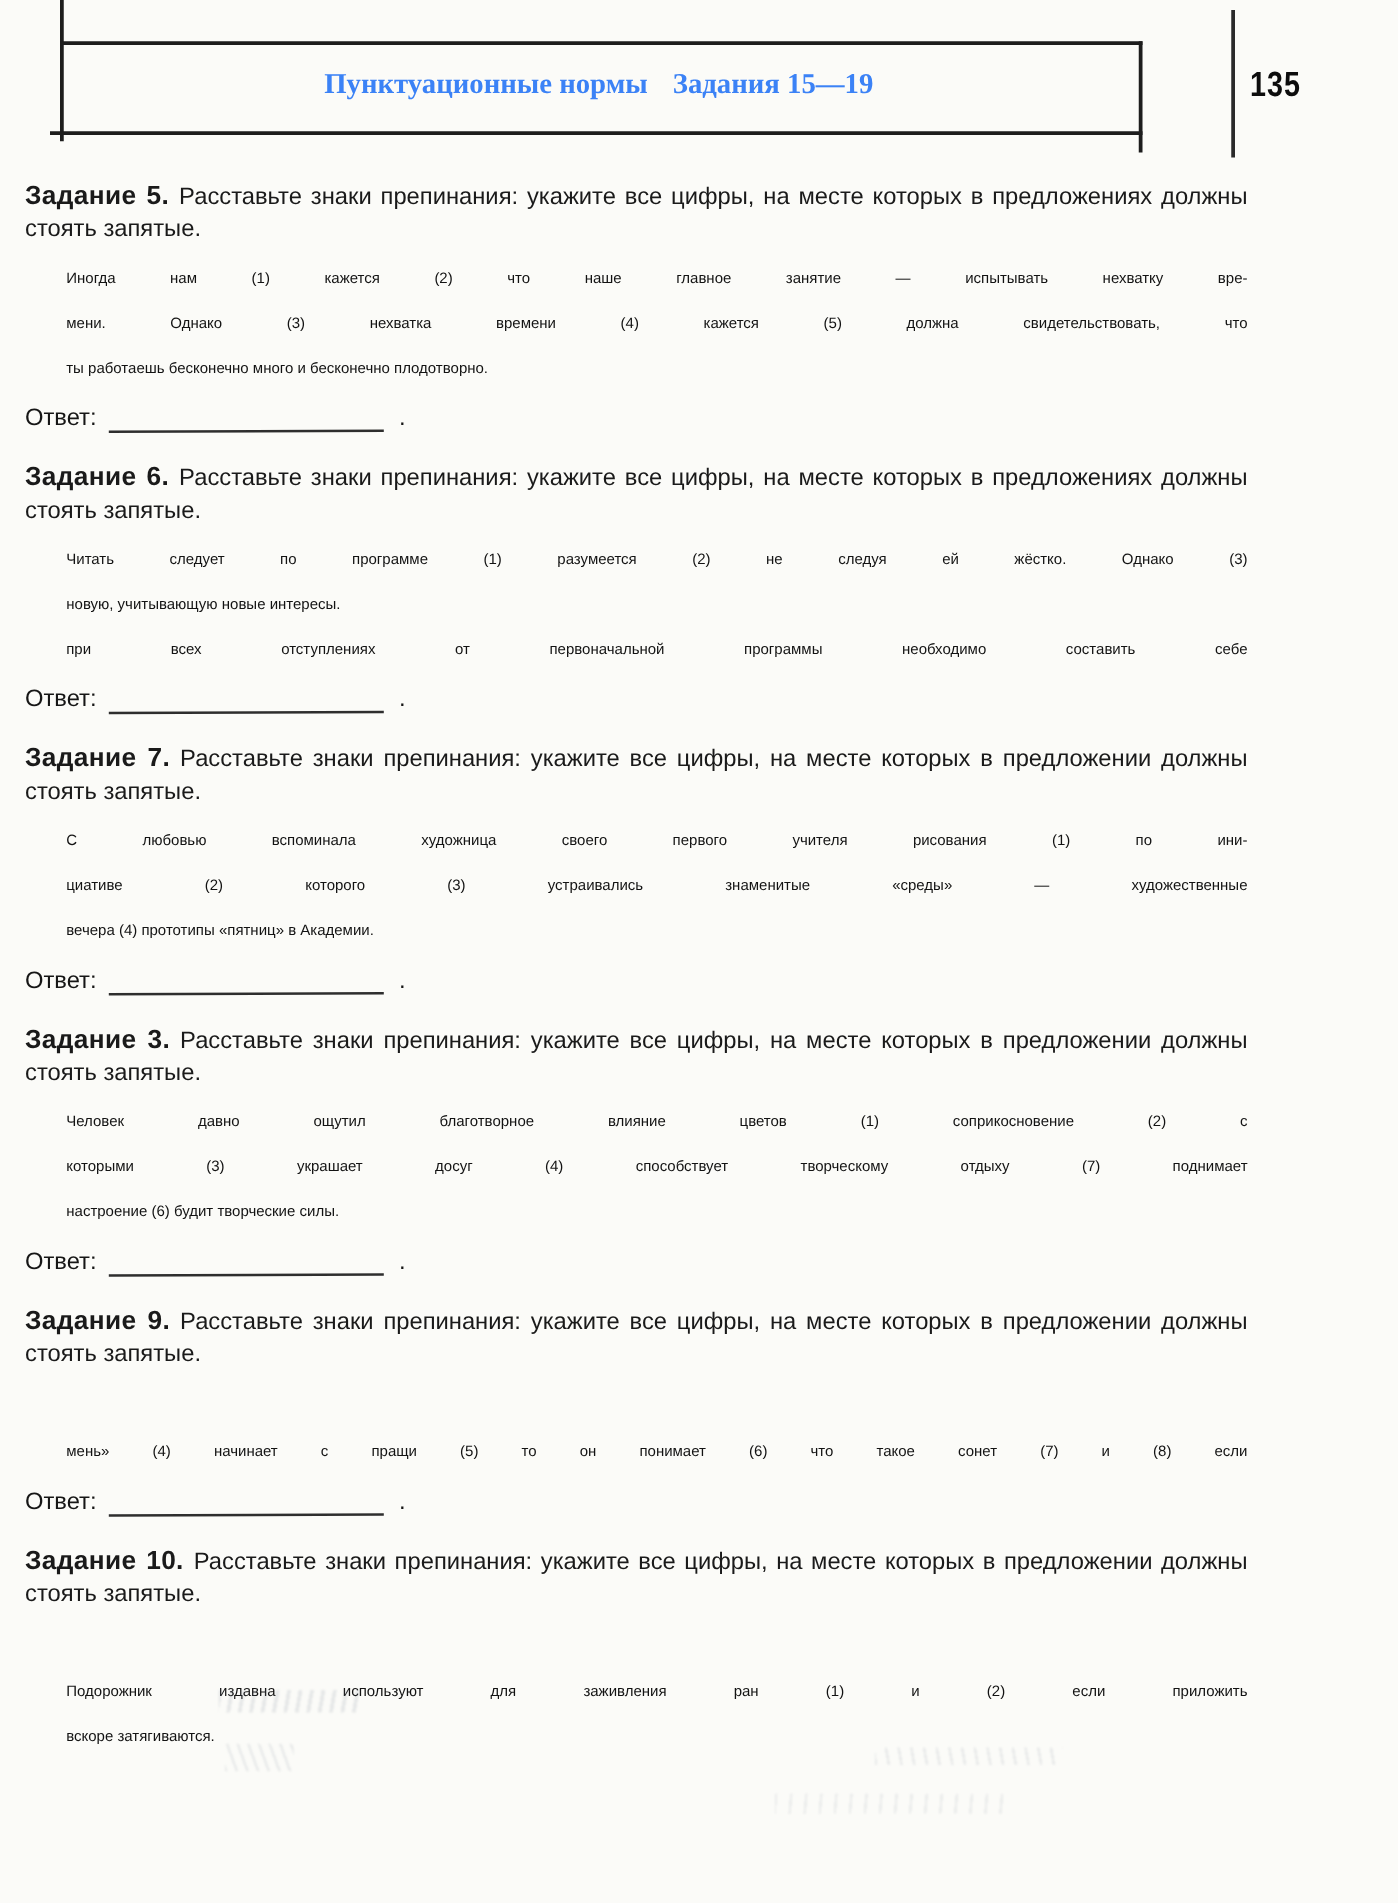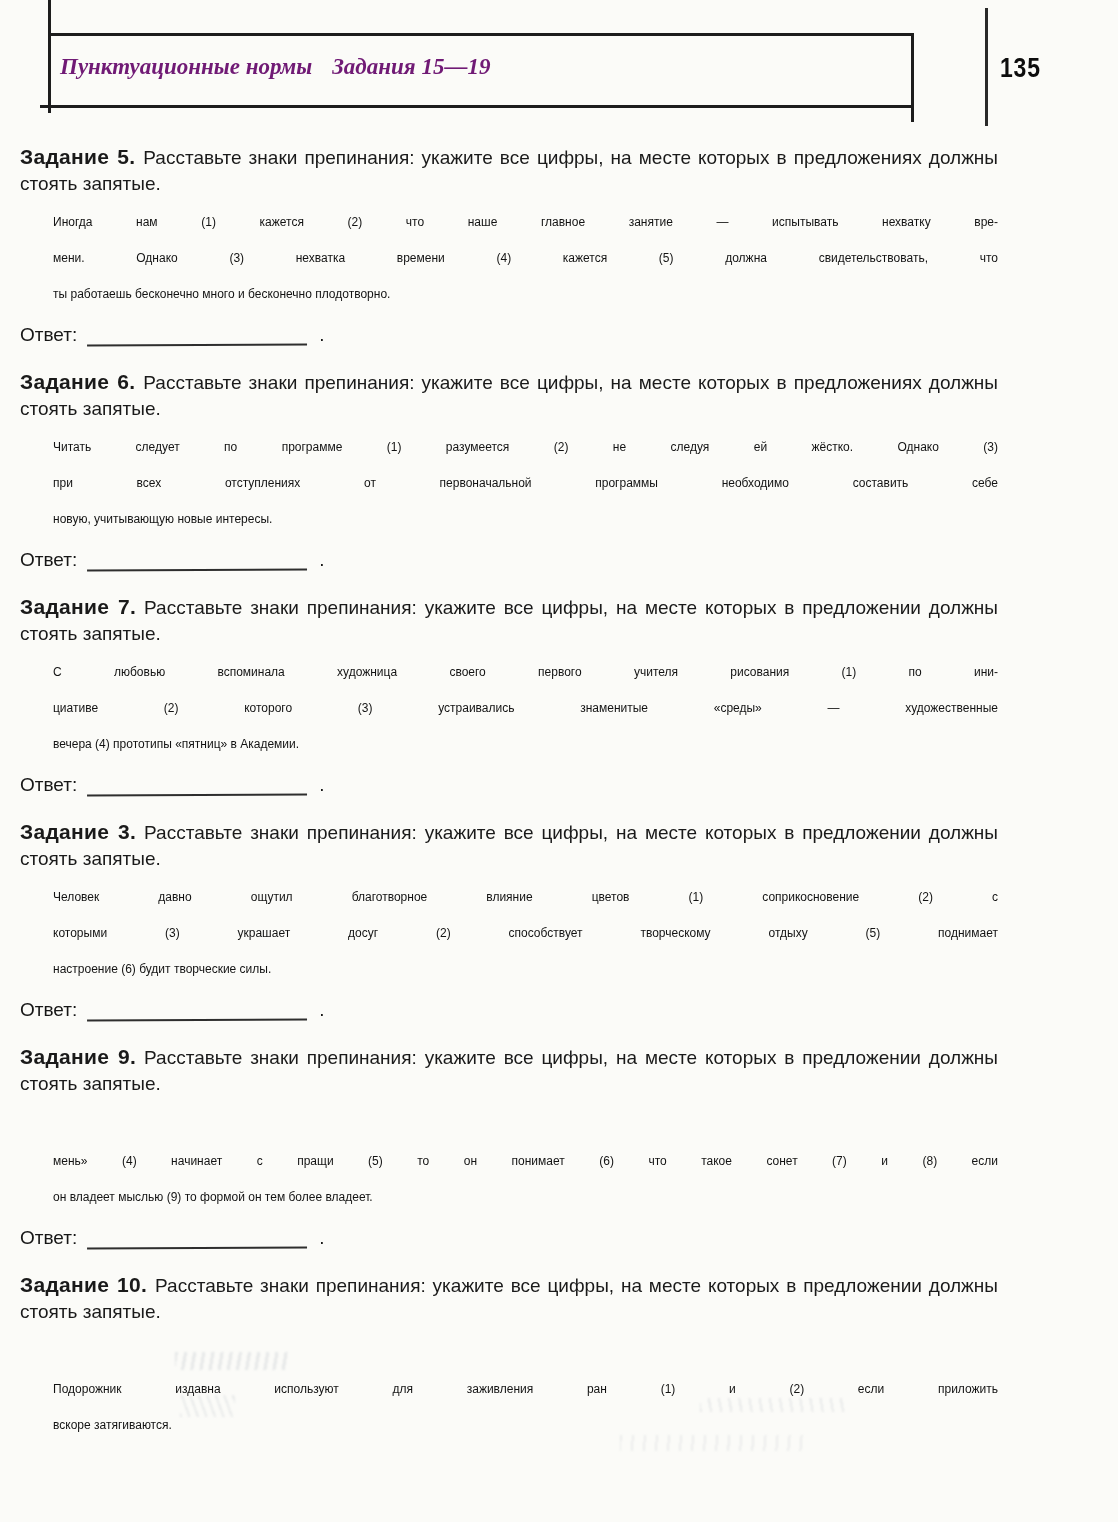--- a/index.html
+++ b/index.html
@@ -14,24 +14,24 @@
   }
   
   .header { position: relative; height: 134px; }
   .v-left  { position: absolute; left: 48px;  top: 0;    width: 3px;  height: 113px; background: #1d1d1d; }
   .h-top   { position: absolute; left: 48px;  top: 33px; width: 866px; height: 3px;  background: #1d1d1d; }
   .h-bot   { position: absolute; left: 40px;  top: 105px;width: 874px; height: 3px;  background: #1d1d1d; }
   .v-right { position: absolute; left: 911px; top: 33px; width: 3px;  height: 89px;  background: #1d1d1d; }
   .v-sep   { position: absolute; left: 985px; top: 8px;  width: 3px;  height: 118px; background: #2a2a2a; }
   .h-title-wrap {
     position: absolute; left: 60px; top: 54px; width: 838px;
-    text-align: left;
+    text-align: center;
     font-family: "Liberation Serif", serif;
-    font-style: italic; font-weight: bold;
-    font-size: 23px; color: #701a75;
+    font-weight: bold;
+    font-size: 23px; color: #3b82f6;
     white-space: nowrap;
   }
   .h-range { margin-left: 20px; }
   .page-no {
     position: absolute; left: 1000px; top: 52px;
     font-weight: bold; font-size: 28px; letter-spacing: 1px;
     transform: scaleX(0.82); transform-origin: left center;
     color: #0d0d0d;
   }
   
@@ -103,22 +103,22 @@
       <span>Ответ:</span>
       <span class="answer-blank"></span>
       <span class="answer-dot">.</span>
     </div>
   </section>
 
   <section class="task">
     <p class="task-head"><span class="task-label">Задание 6.</span><span>Расставьте знаки препинания: укажите все цифры, на месте которых в предложениях должны стоять запятые.</span></p>
     <div class="task-body">
       <div class="line">Читать следует по программе (1) разумеется (2) не следуя ей жёстко. Однако (3)</div>
+      <div class="line last">новую, учитывающую новые интересы.</div>
       <div class="line">при всех отступлениях от первоначальной программы необходимо составить себе</div>
-      <div class="line last">новую, учитывающую новые интересы.</div>
     </div>
     <div class="answer-row">
       <span>Ответ:</span>
       <span class="answer-blank"></span>
       <span class="answer-dot">.</span>
     </div>
   </section>
 
   <section class="task">
     <p class="task-head"><span class="task-label">Задание 7.</span><span>Расставьте знаки препинания: укажите все цифры, на месте которых в предложении должны стоять запятые.</span></p>
@@ -131,35 +131,34 @@
       <span>Ответ:</span>
       <span class="answer-blank"></span>
       <span class="answer-dot">.</span>
     </div>
   </section>
 
   <section class="task">
     <p class="task-head"><span class="task-label">Задание 3.</span><span>Расставьте знаки препинания: укажите все цифры, на месте которых в предложении должны стоять запятые.</span></p>
     <div class="task-body">
       <div class="line">Человек давно ощутил благотворное влияние цветов (1) соприкосновение (2) с</div>
-      <div class="line">которыми (3) украшает досуг (2) способствует творческому отдыху (5) поднимает</div>
+      <div class="line">которыми (3) украшает досуг (4) способствует творческому отдыху (7) поднимает</div>
       <div class="line last">настроение (6) будит творческие силы.</div>
     </div>
     <div class="answer-row">
       <span>Ответ:</span>
       <span class="answer-blank"></span>
       <span class="answer-dot">.</span>
     </div>
   </section>
 
   <section class="task">
     <p class="task-head"><span class="task-label">Задание 9.</span><span>Расставьте знаки препинания: укажите все цифры, на месте которых в предложении должны стоять запятые.</span></p>
     <div class="task-body gap-lg">
       <div class="line">мень» (4) начинает с пращи (5) то он понимает (6) что такое сонет (7) и (8) если</div>
-      <div class="line last">он владеет мыслью (9) то формой он тем более владеет.</div>
     </div>
     <div class="answer-row">
       <span>Ответ:</span>
       <span class="answer-blank"></span>
       <span class="answer-dot">.</span>
     </div>
   </section>
 
   <section class="task">
     <p class="task-head"><span class="task-label">Задание 10.</span><span>Расставьте знаки препинания: укажите все цифры, на месте которых в предложении должны стоять запятые.</span></p>

